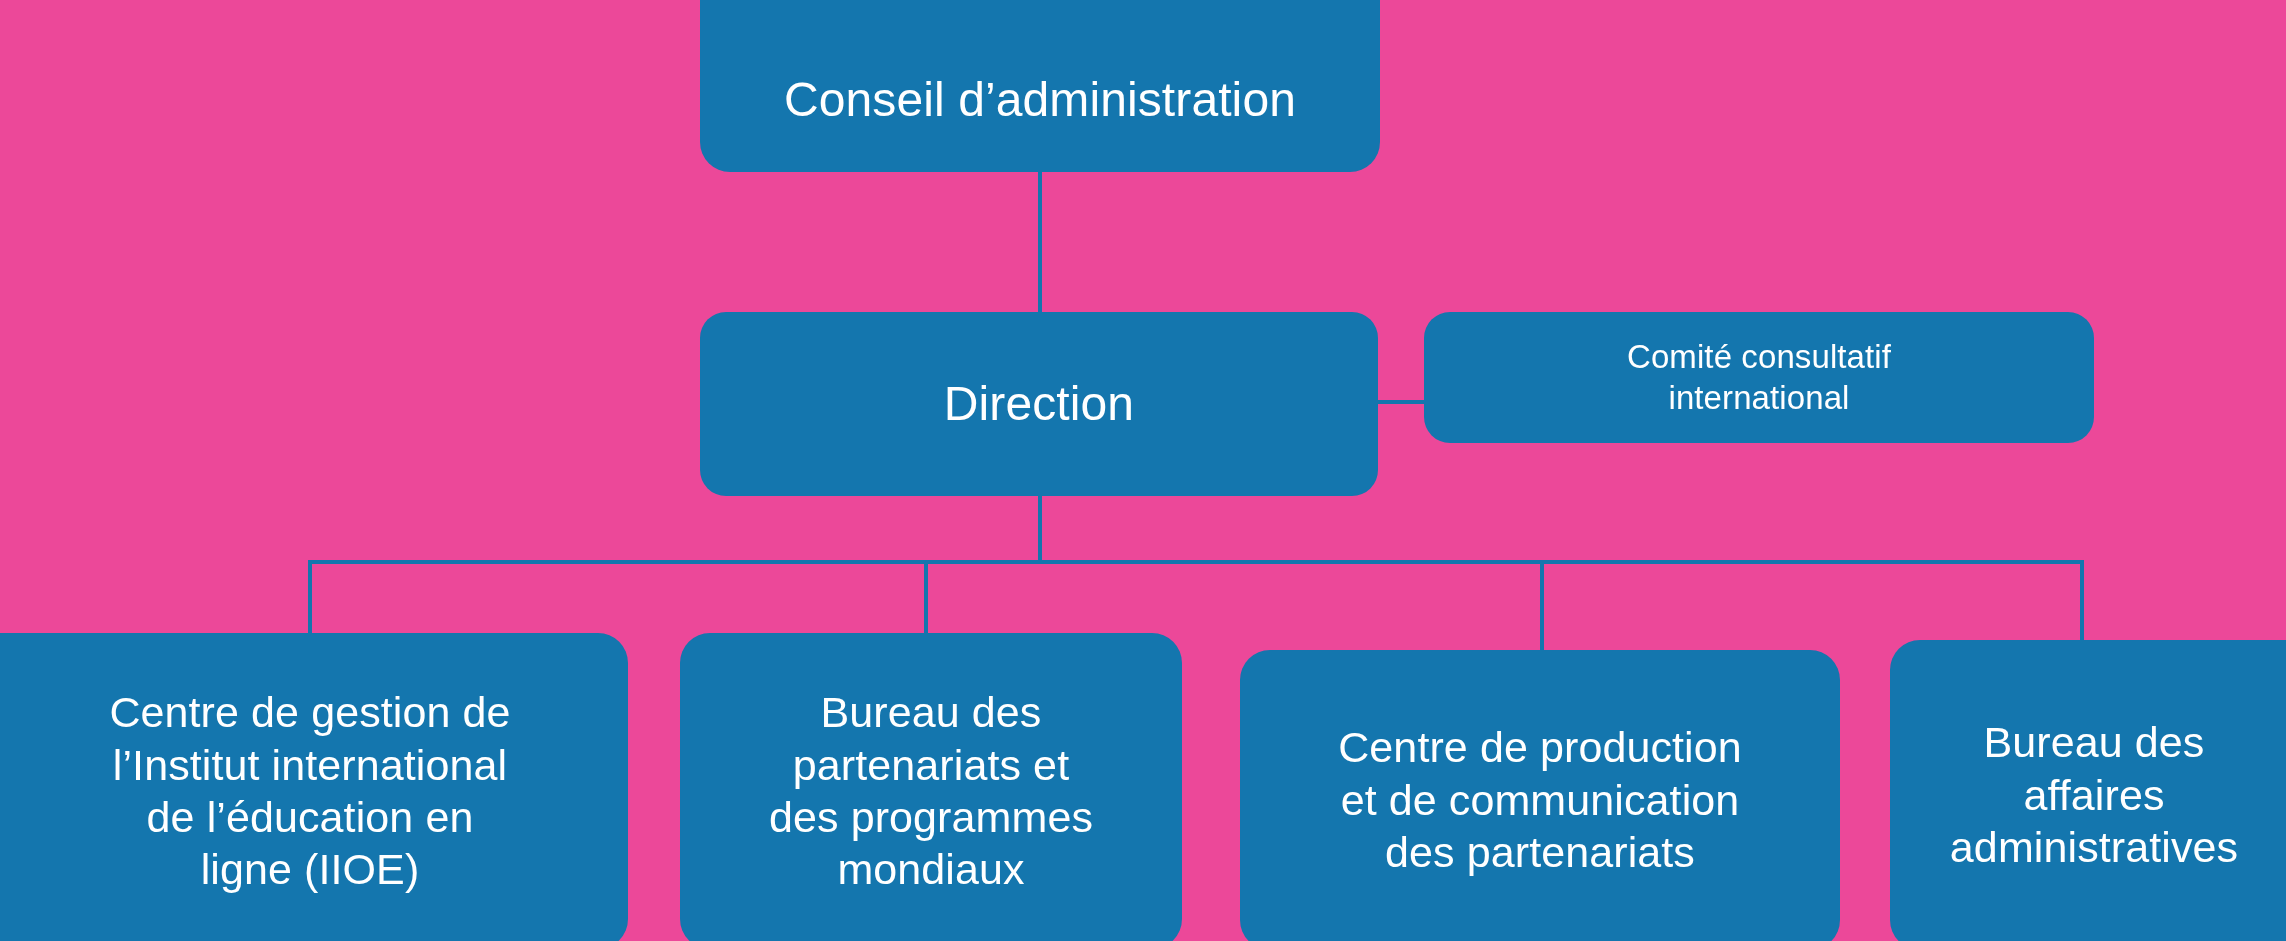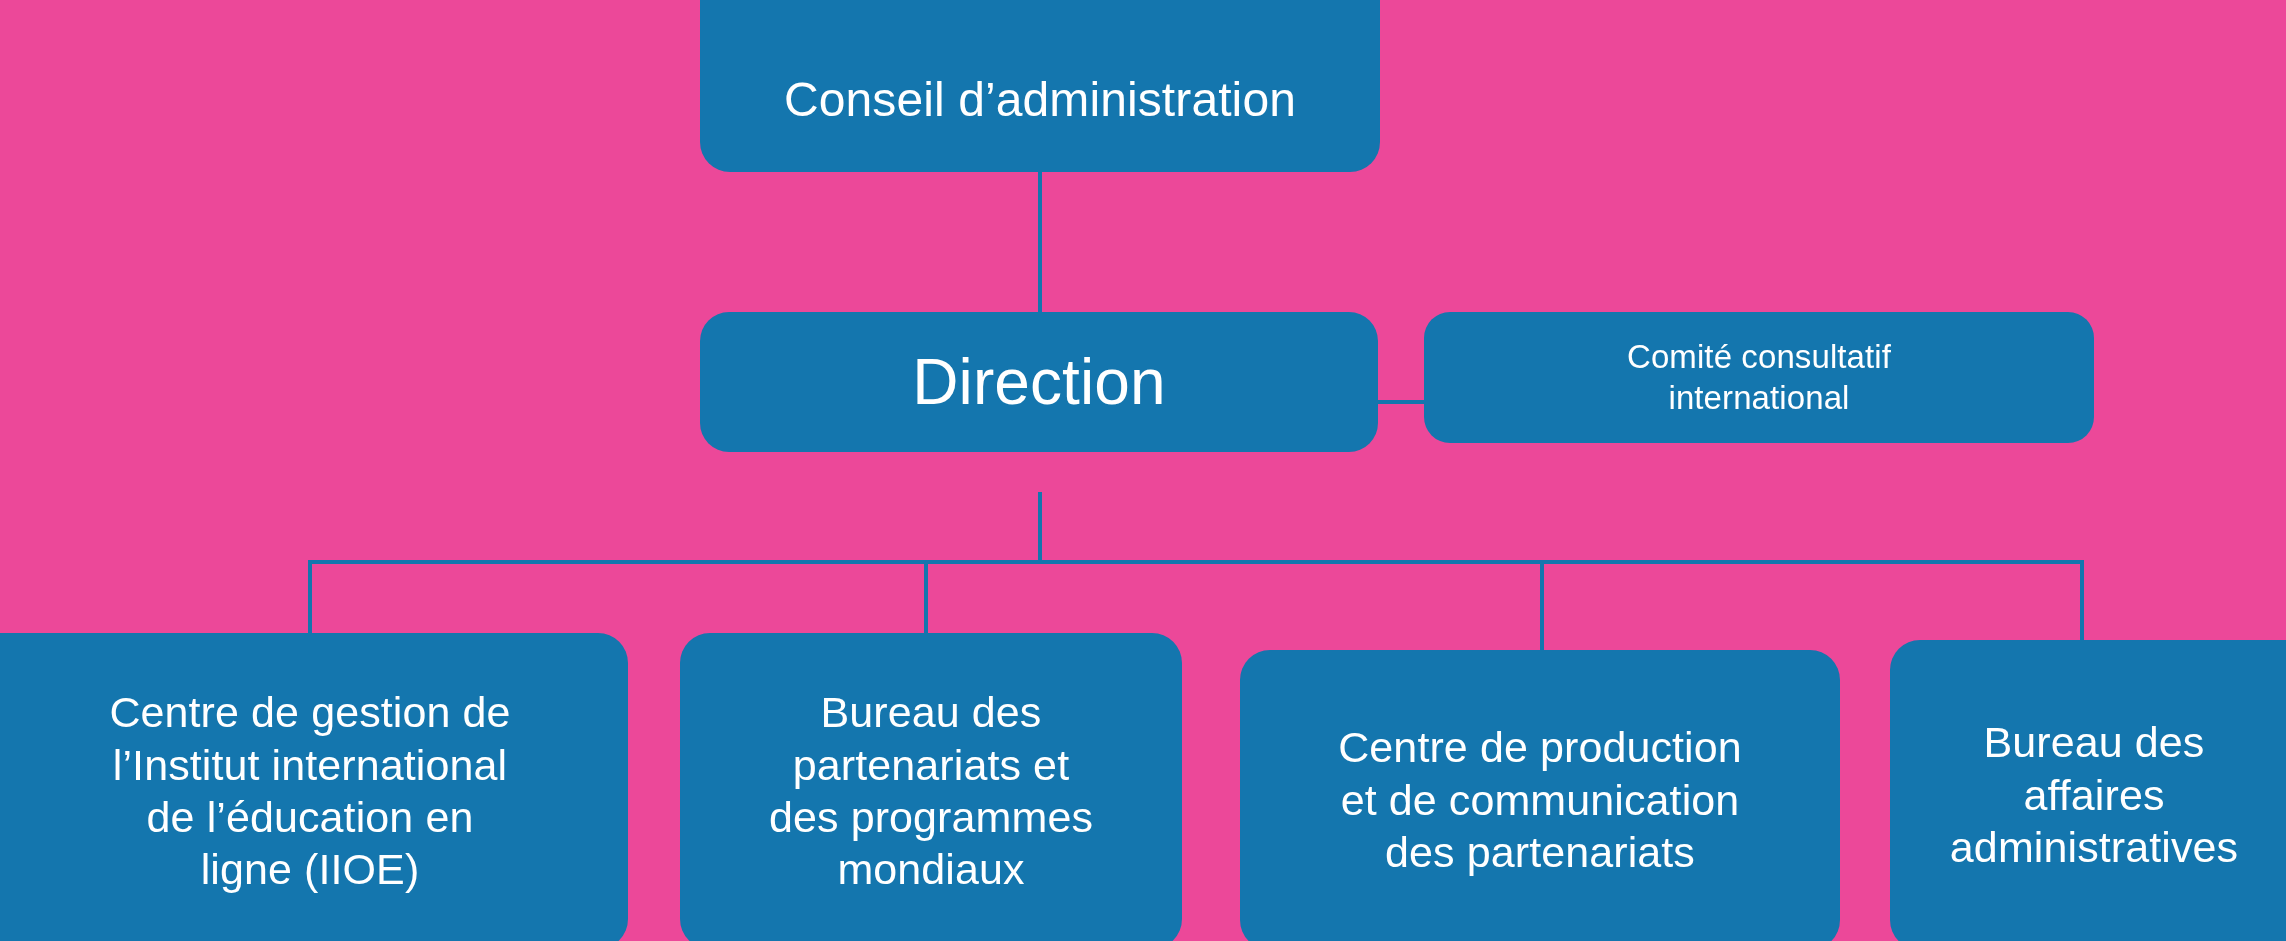--- a/index.html
+++ b/index.html
@@ -62,23 +62,22 @@
     font-size: 48px;
     align-items: flex-end;
     padding-bottom: 42px;
   }
 
   
   #node-direction {
     left: 700px;
     top: 312px;
     width: 678px;
-    height: 140px;
-    font-size: 64px;
-    border-radius: 29px;
+    height: 184px;
+    font-size: 48px;
   }
 
   #node-advisory {
     left: 1424px;
     top: 312px;
     width: 670px;
     height: 131px;
     font-size: 33px;
   }
 

